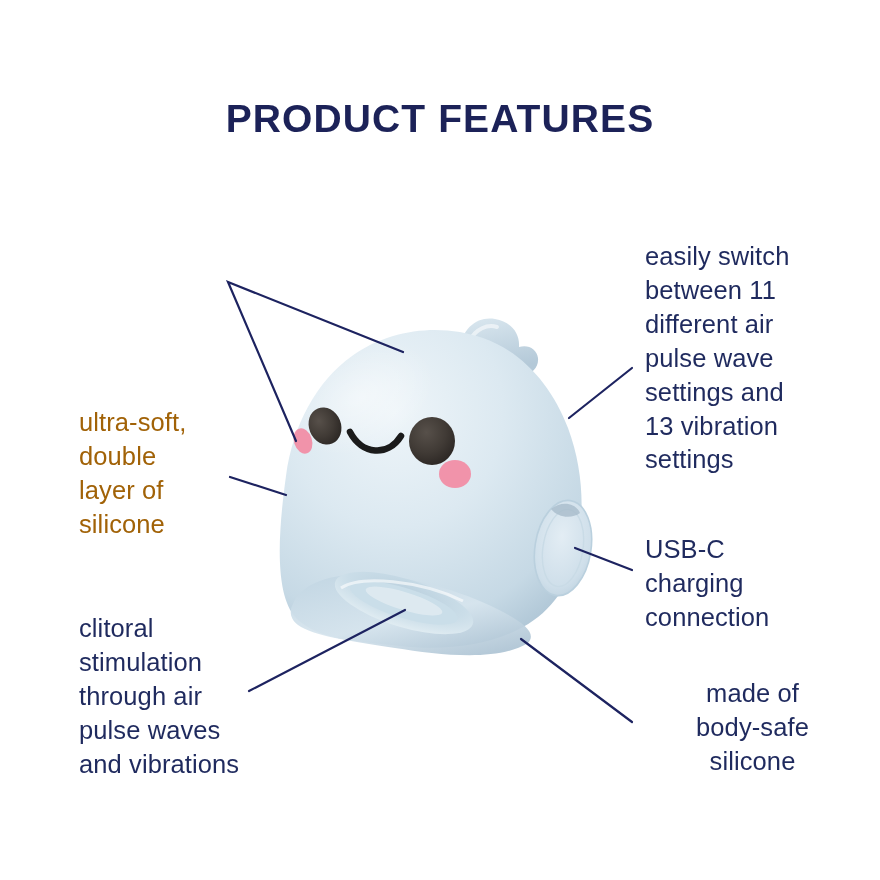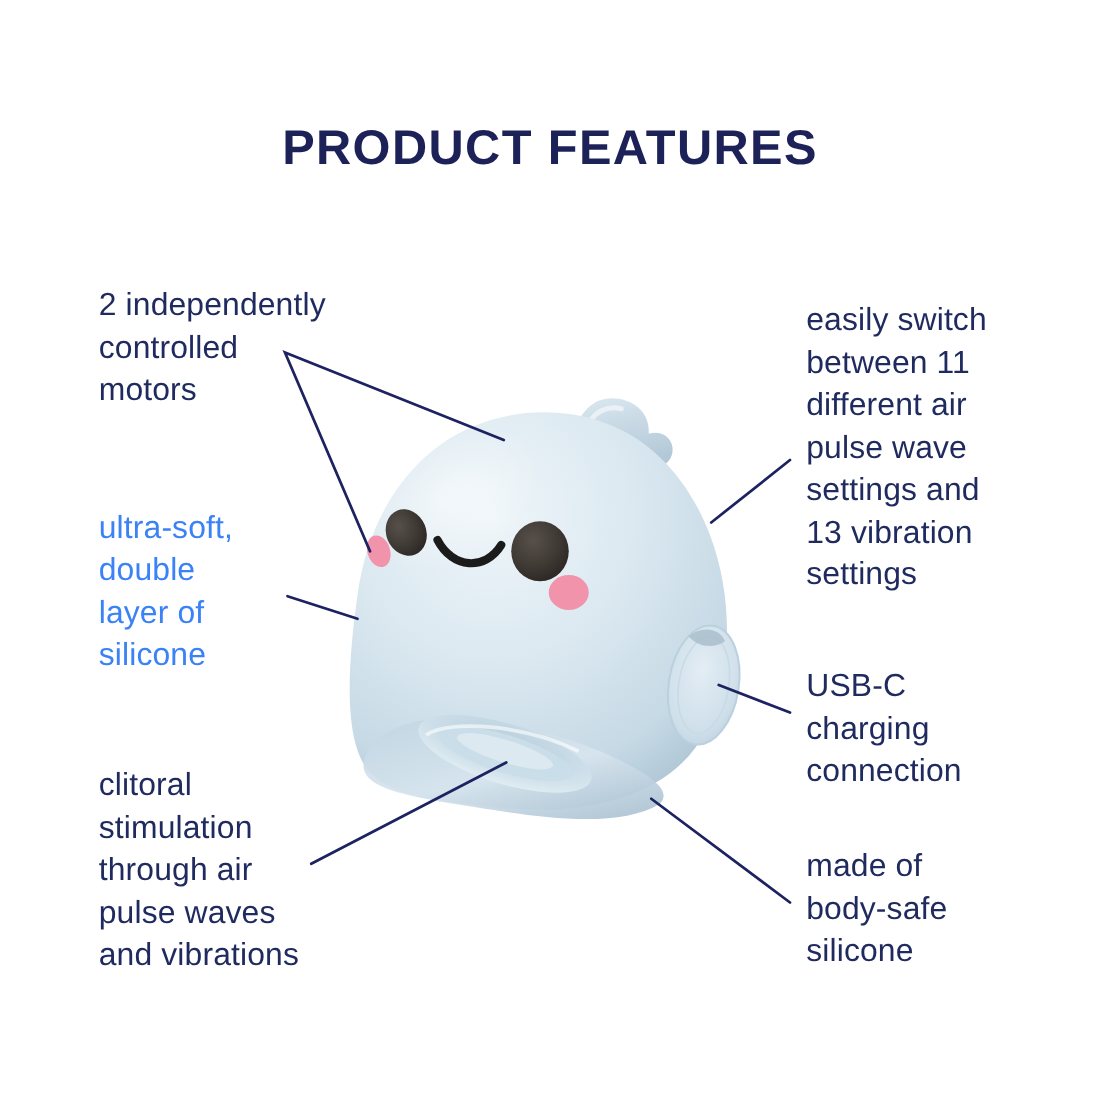--- a/index.html
+++ b/index.html
@@ -164,25 +164,22 @@
       <line x1="249" y1="691" x2="405" y2="610"></line>
 
       <line x1="632" y1="368" x2="569" y2="418"></line>
 
       <line x1="632" y1="570" x2="575" y2="548"></line>
 
       <line x1="632" y1="722" x2="521" y2="639"></line>
     </g>
   </svg>
 
-  <div class="callout left" id="co-motors" style="color: rgb(31, 42, 94);">2 independently
-controlled
-motors</div>
-
-  <div class="callout left" id="co-silicone" style="color: #3b82f6;">ultra-soft,
+
+  <div class="callout left" id="co-silicone" style="color: #a16207;">ultra-soft,
 double
 layer of
 silicone</div>
 
   <div class="callout left" id="co-clitoral" style="color: rgb(31, 42, 94);">clitoral
 stimulation
 through air
 pulse waves
 and vibrations</div>
 
@@ -191,17 +188,17 @@
 different air
 pulse wave
 settings and
 13 vibration
 settings</div>
 
   <div class="callout right" id="co-usbc" style="color: rgb(31, 42, 94);">USB-C
 charging
 connection</div>
 
-  <div class="callout right" id="co-bodysafe" style="color: rgb(31, 42, 94);">made of
+  <div class="callout right" id="co-bodysafe" style="color: rgb(31, 42, 94); text-align: center;">made of
 body-safe
 silicone</div>
 
 </div>
 
 </body></html>

